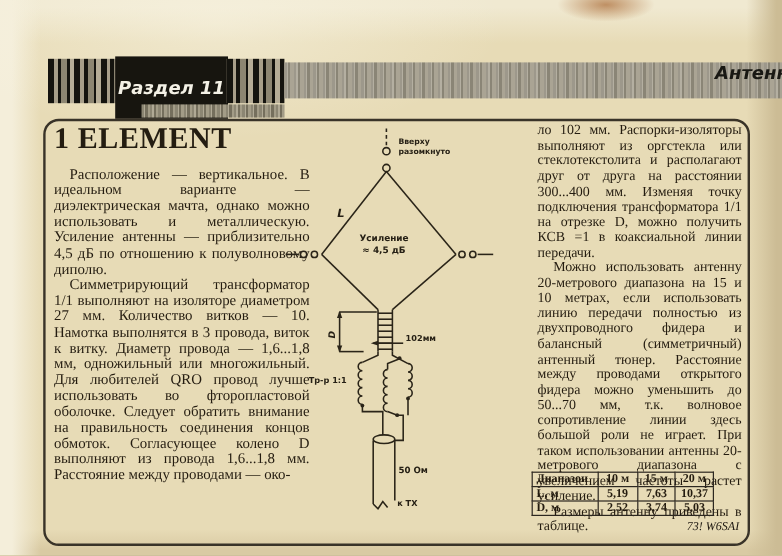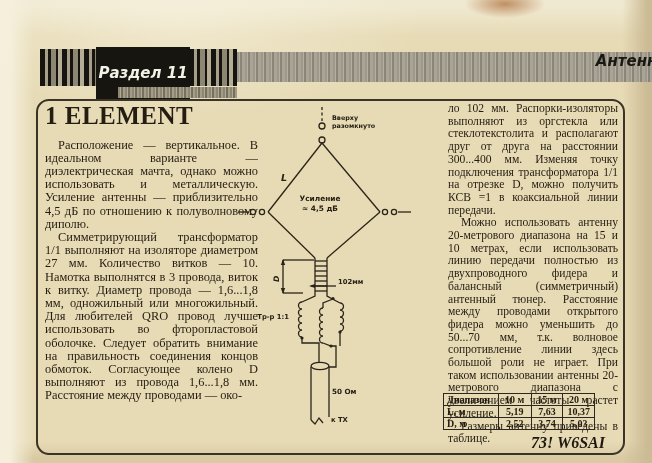--- a/index.html
+++ b/index.html
@@ -38,22 +38,22 @@
   .col-left p{font-size:12.4px;line-height:13.2px;}
   .col-left .title-block{margin-bottom:9px;}
   .col-right{position:absolute;left:448px;top:103px;width:170px;}
   .col-right p{font-size:11.6px;line-height:12.7px;}
   .col-right p.noindent{text-indent:0;}
   
   table.size-table{position:absolute;left:443px;top:393px;width:152px;border-collapse:collapse;
     font-size:10px;font-weight:bold;color:#241c10;}
   table.size-table td{border:1.6px solid #2c2720;height:11px;padding:0 3px;text-align:center;white-space:nowrap;}
   table.size-table td.lbl{text-align:left;}
-  .signature{position:absolute;left:520px;top:434px;width:96px;text-align:center;
-    font-weight:bold;font-size:16px;font-style:italic;color:#1e1811;}
+  .signature{position:absolute;left:520px;top:434px;width:96px;text-align:right;
+    font-weight:normal;font-size:10px;font-style:italic;color:#1e1811;}
   
   .diagram{position:absolute;left:235px;top:100px;}
   .diagram text{font-family:"DejaVu Sans",sans-serif;font-weight:bold;fill:#262015;}
 </style>
 </head>
 <body>
 
 <div class="page">
 
   <div class="bars bars-left"></div>

